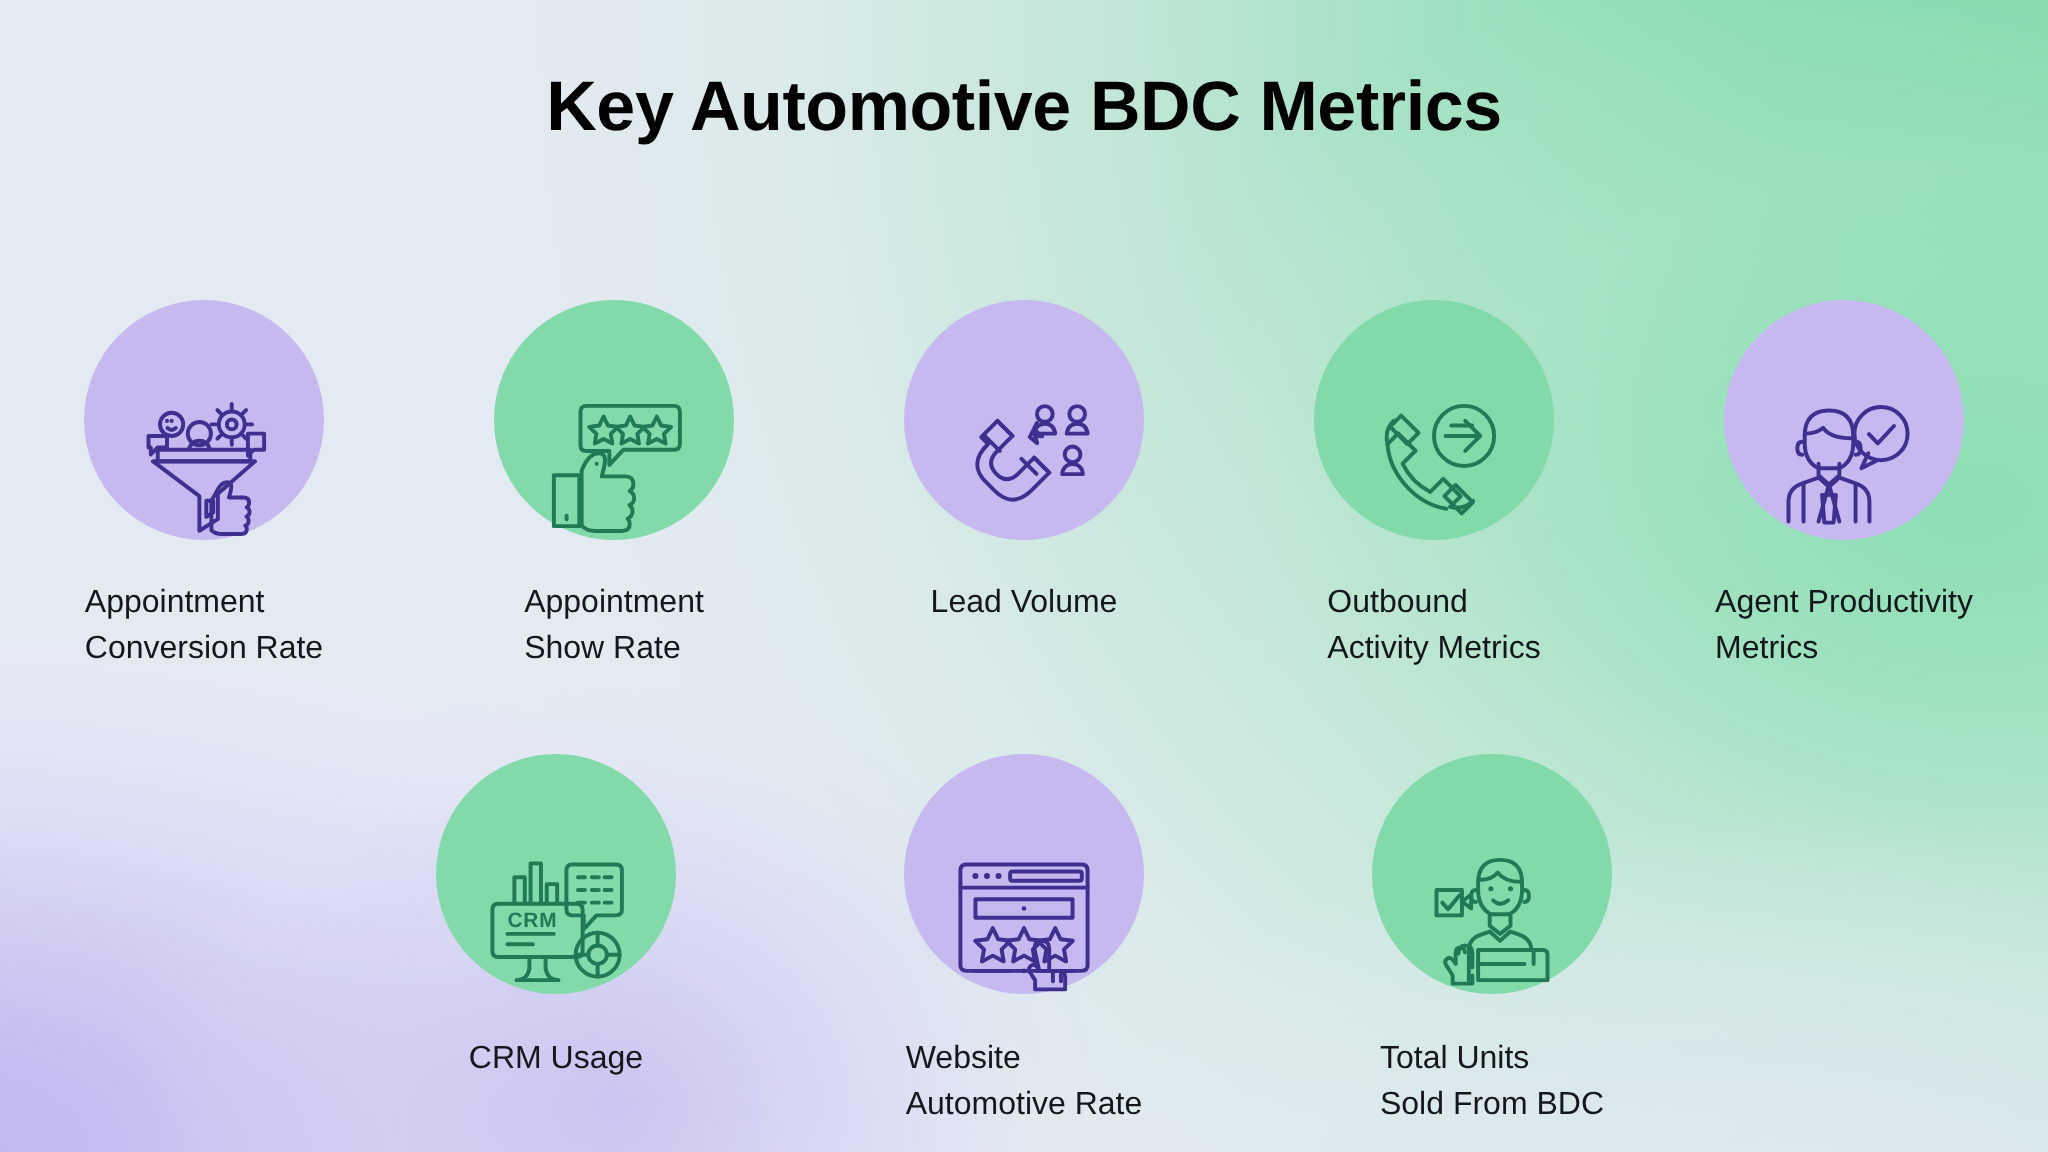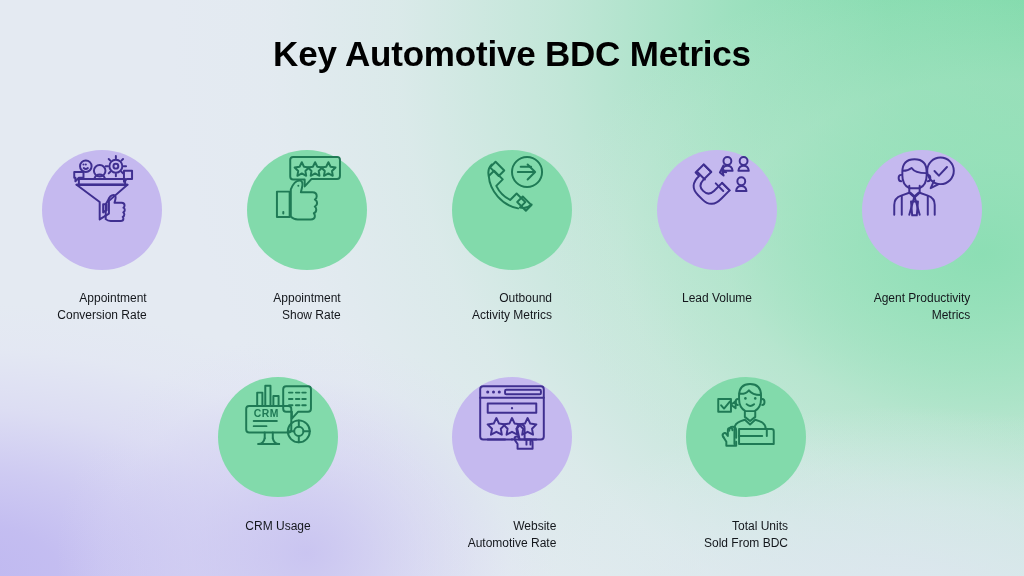--- a/index.html
+++ b/index.html
@@ -111,21 +111,21 @@
     display: flex;
     flex-direction: column;
     align-items: center;
   }
 
   .circle {
     width: 120px;
     height: 120px;
     border-radius: 50%;
     display: flex;
-    align-items: flex-start;
+    align-items: flex-end;
     justify-content: center;
   }
   .circle.purple { background: #c5b9ef; }
   .circle.green  { background: #82daab; }
 
   .circle svg {
     width: 74px;
     height: 74px;
     display: block;
     overflow: visible;
@@ -136,22 +136,22 @@
     fill: none;
     stroke-width: 1.7;
     stroke-linecap: round;
     stroke-linejoin: round;
   }
   .fill-p { fill: #3f2f90; stroke: none; }
   .fill-g { fill: #1f7a55; stroke: none; }
 
   .label {
     margin-top: 20px;
-    text-align: right;
-    font-size: 12px;
+    text-align: left;
+    font-size: 16px;
     line-height: 1.45;
     color: #14171c;
     white-space: pre-line;
   }
   .row-bottom .label { margin-top: 21px; }
 
   .crm-text {
     font-family: "Liberation Sans", sans-serif;
     font-size: 9px;
     font-weight: bold;
@@ -216,56 +216,56 @@
             <path d="M18 34 q3 -7.5 7.5 -7.5 q3.7 0 2.2 6 l-1 4 h10 q3.7 0 3.7 3.4 q0 2 -1.6 3 q1.9 0.8 1.9 3 q0 2.1 -2 3 q1.3 0.9 1.3 2.8 q0 2.2 -2.1 3 q0.9 0.9 0.9 2.4 q0 3 -3.6 3 H24 q-3.9 0 -6 -2.4 V38 z"></path>
             <path d="M24.5 31 h0.01"></path>
           </g>
         </svg>
       </div>
       <div class="label">Appointment
 Show Rate</div>
     </div>
 
     <div class="metric">
-      <div class="circle green">
-        <svg viewBox="0 0 64 64">
-          <g class="ico-g">
-            <path d="M14.5 12.5 q-4 4 -2.6 10 l4.6 -4.6 l7.5 7.5 l-5.6 5.6 q4 8.2 12 12.2 l5.6 -5.6 l7.5 7.5 l-4.6 4.6 q6 1.4 10 -2.6"></path>
-            <path d="M14.5 12.5 l4.8 -4.8 l7.5 7.5 l-4.8 4.8 z" transform="translate(-1.5 2.5)"></path>
-            <path d="M41.5 42 l4.8 -4.8 l7.5 7.5 l-4.8 4.8 z" transform="translate(-5 3)"></path>
-            <path d="M11.9 22.5 q0.6 9.5 7.8 17.8 q7.4 8.4 17.6 10.2"></path>
-            <circle cx="45" cy="19" r="13"></circle>
-            <path d="M37 19 h14"></path>
-            <path d="M39.5 14.5 h9"></path>
-            <path d="M45.5 12.5 l6.5 6.5 l-6.5 6.5"></path>
-          </g>
-        </svg>
-      </div>
-      <div class="label">Outbound
-Activity Metrics</div>
-    </div>
-
-    <div class="metric">
       <div class="circle purple">
         <svg viewBox="0 0 64 64">
           <g class="ico-p">
             <path d="M13.5 19.5 l7 -7 l6.5 6.5 l-7 7 q-4.5 4.8 0 9.4 q4.6 4.6 9.4 0 l7 -7 l6.5 6.5 l-7 7 q-8.5 8.8 -16.4 1 l-4 -4 q-7.9 -7.9 1.0 -16.4 z"></path>
             <path d="M20.5 12.5 l6.5 6.5 M36.4 28.4 l6.5 6.5"></path>
             <path d="M21.5 25.5 l-6.5 -6.5 M37.4 35.4 l-6.5 -6.5"></path>
             <path d="M34.5 19.5 l3.2 2.6 l-0.9 -3.2 l3.1 0.3 l-3.2 -2.6 l0.9 -3.2 z"></path>
             <circle cx="41" cy="9.5" r="3.4"></circle>
             <path d="M36.5 18 q0.6 -4.3 4.5 -4.3 q3.9 0 4.5 4.3 z"></path>
             <circle cx="55" cy="9.5" r="3.4"></circle>
             <path d="M50.5 18 q0.6 -4.3 4.5 -4.3 q3.9 0 4.5 4.3 z"></path>
             <circle cx="53" cy="27" r="3.4"></circle>
             <path d="M48.5 35.5 q0.6 -4.3 4.5 -4.3 q3.9 0 4.5 4.3 z"></path>
           </g>
         </svg>
       </div>
       <div class="label">Lead Volume</div>
+    </div>
+
+    <div class="metric">
+      <div class="circle green">
+        <svg viewBox="0 0 64 64">
+          <g class="ico-g">
+            <path d="M14.5 12.5 q-4 4 -2.6 10 l4.6 -4.6 l7.5 7.5 l-5.6 5.6 q4 8.2 12 12.2 l5.6 -5.6 l7.5 7.5 l-4.6 4.6 q6 1.4 10 -2.6"></path>
+            <path d="M14.5 12.5 l4.8 -4.8 l7.5 7.5 l-4.8 4.8 z" transform="translate(-1.5 2.5)"></path>
+            <path d="M41.5 42 l4.8 -4.8 l7.5 7.5 l-4.8 4.8 z" transform="translate(-5 3)"></path>
+            <path d="M11.9 22.5 q0.6 9.5 7.8 17.8 q7.4 8.4 17.6 10.2"></path>
+            <circle cx="45" cy="19" r="13"></circle>
+            <path d="M37 19 h14"></path>
+            <path d="M39.5 14.5 h9"></path>
+            <path d="M45.5 12.5 l6.5 6.5 l-6.5 6.5"></path>
+          </g>
+        </svg>
+      </div>
+      <div class="label">Outbound
+Activity Metrics</div>
     </div>
 
     <div class="metric">
       <div class="circle purple">
         <svg viewBox="0 0 64 64">
           <g class="ico-p">
             <path d="M15 19 q0 -11 10.5 -11 q10.5 0 10.5 11 v3 q0 8 -6 11 h-9 q-6 -3 -6 -11 z"></path>
             <path d="M15.5 18 q4.5 0 7.5 -2.5 q3 4.5 12.6 4.5"></path>
             <path d="M14 21.5 q-2.2 0 -2.2 2.8 q0 2.8 2.2 2.8"></path>
             <path d="M37 21.5 q2.2 0 2.2 2.8 q0 2.8 -2.2 2.8"></path>

